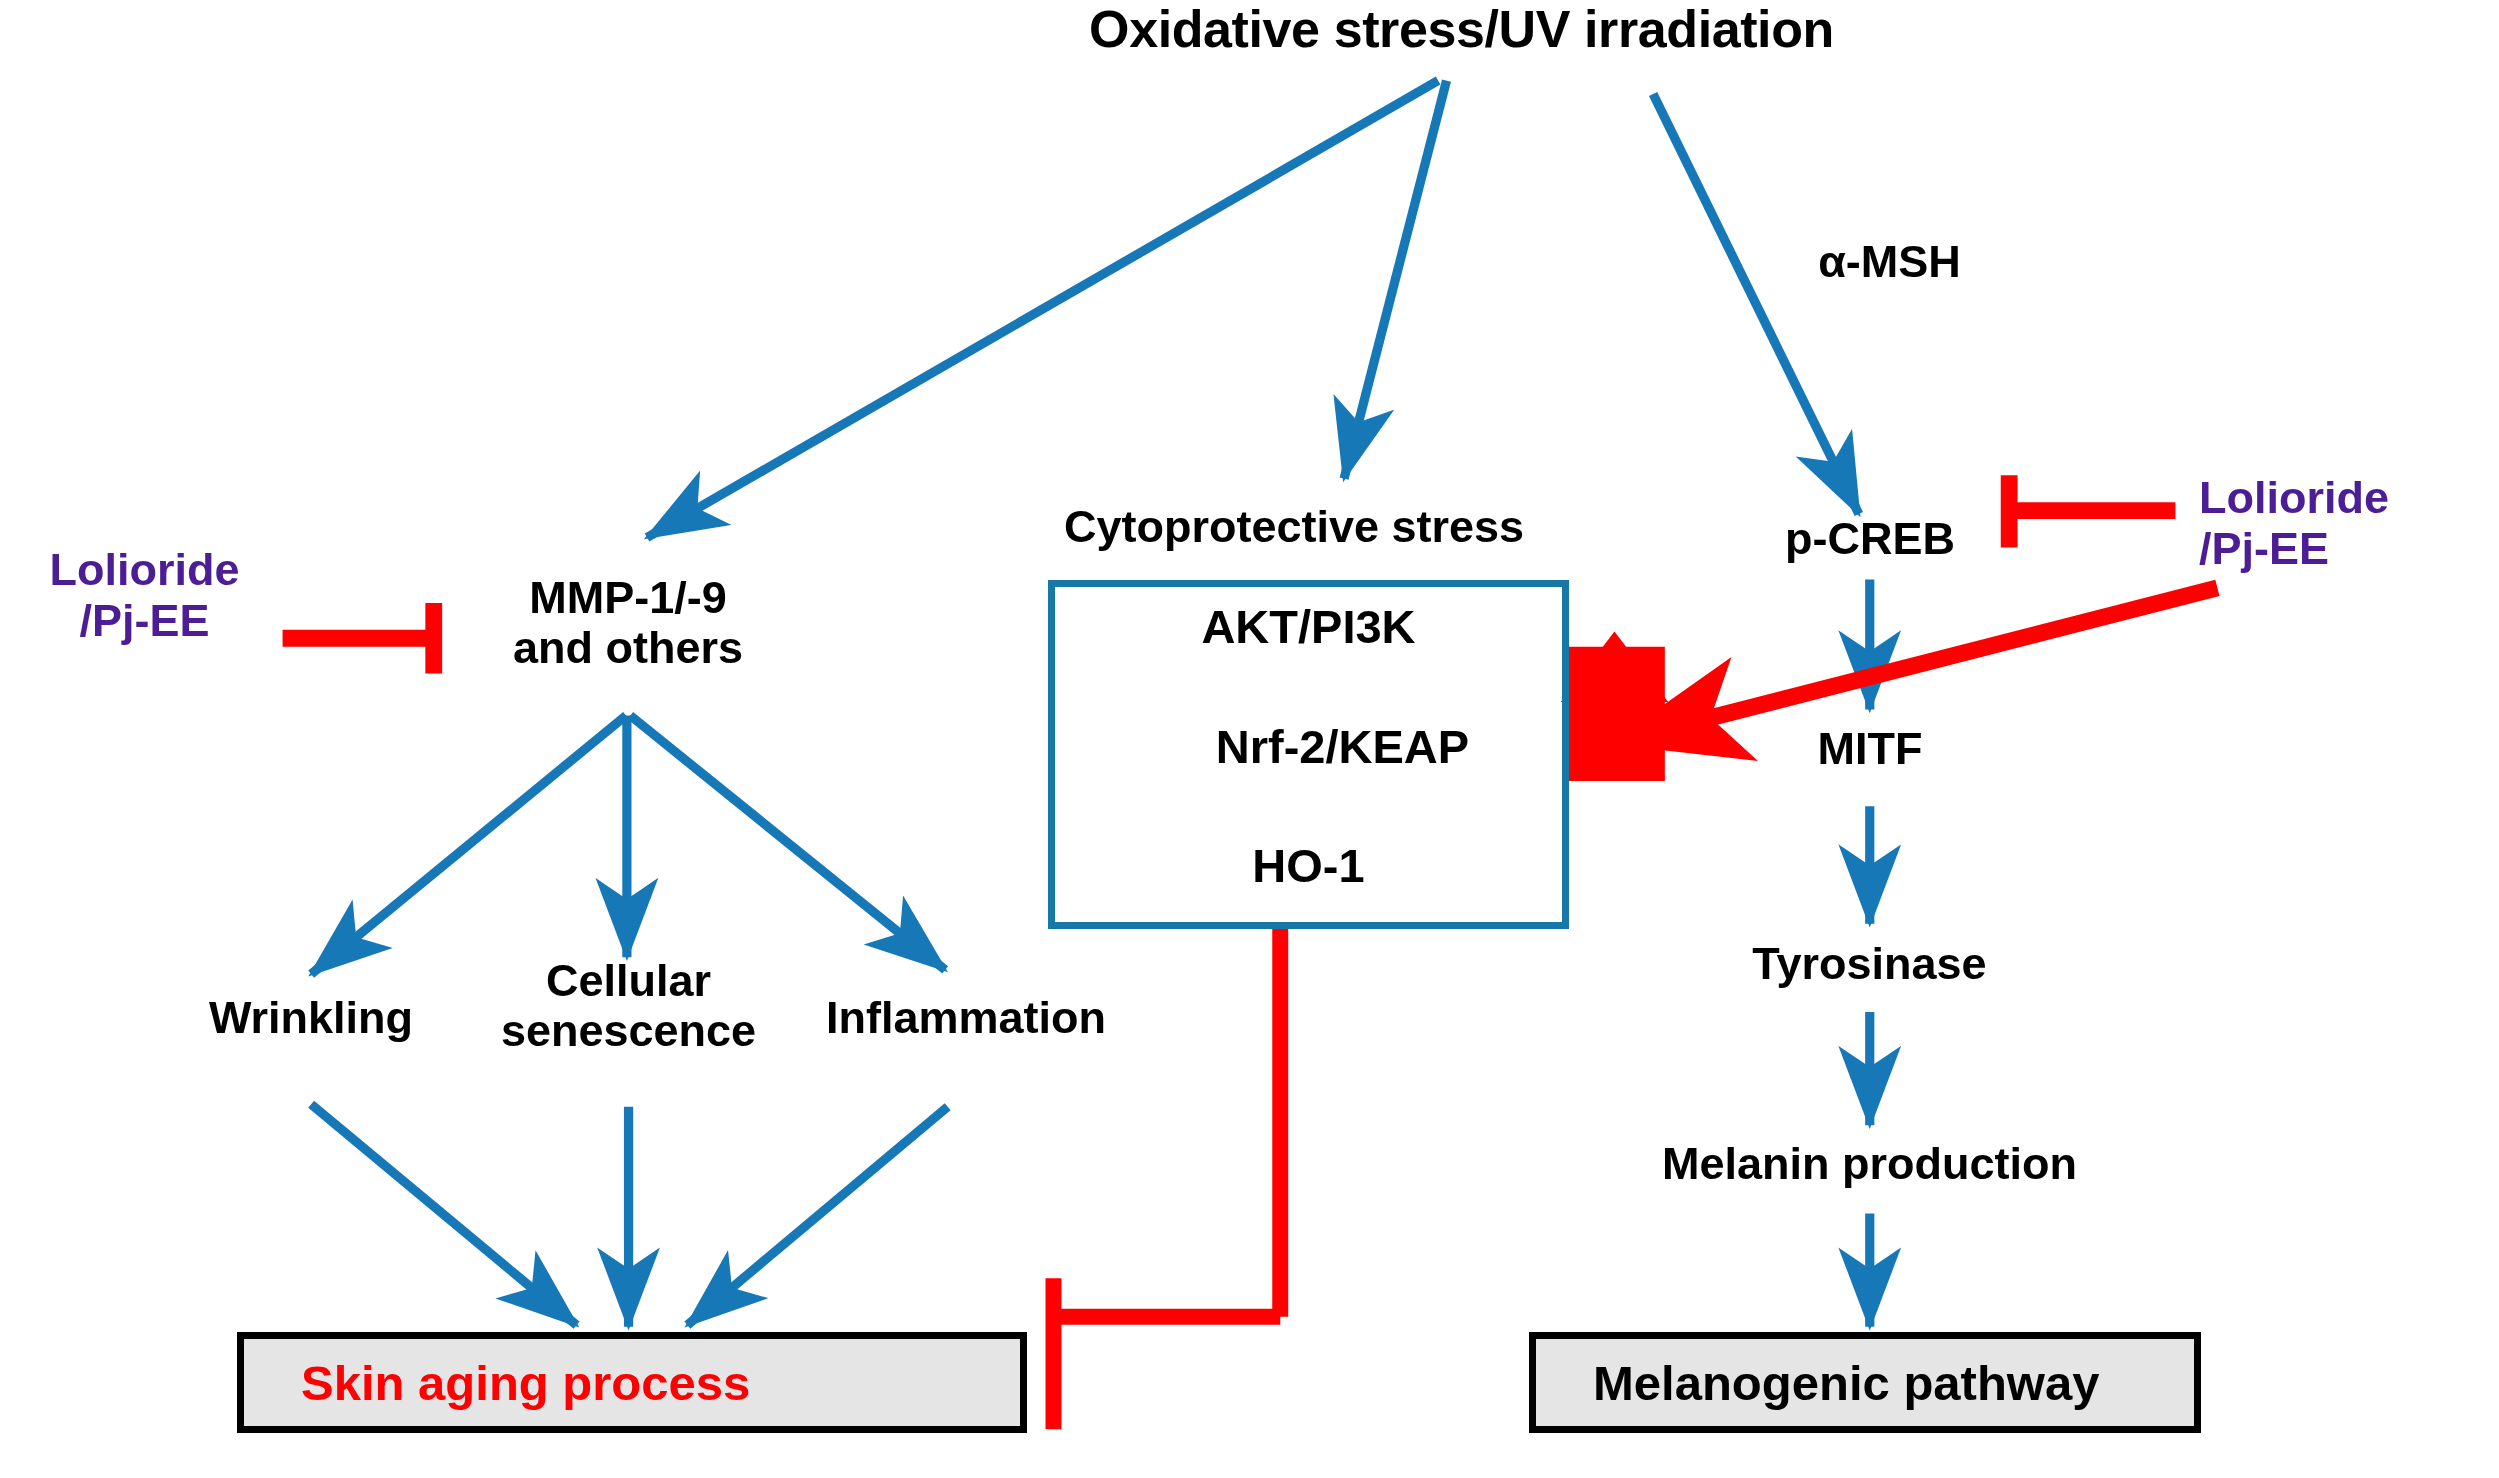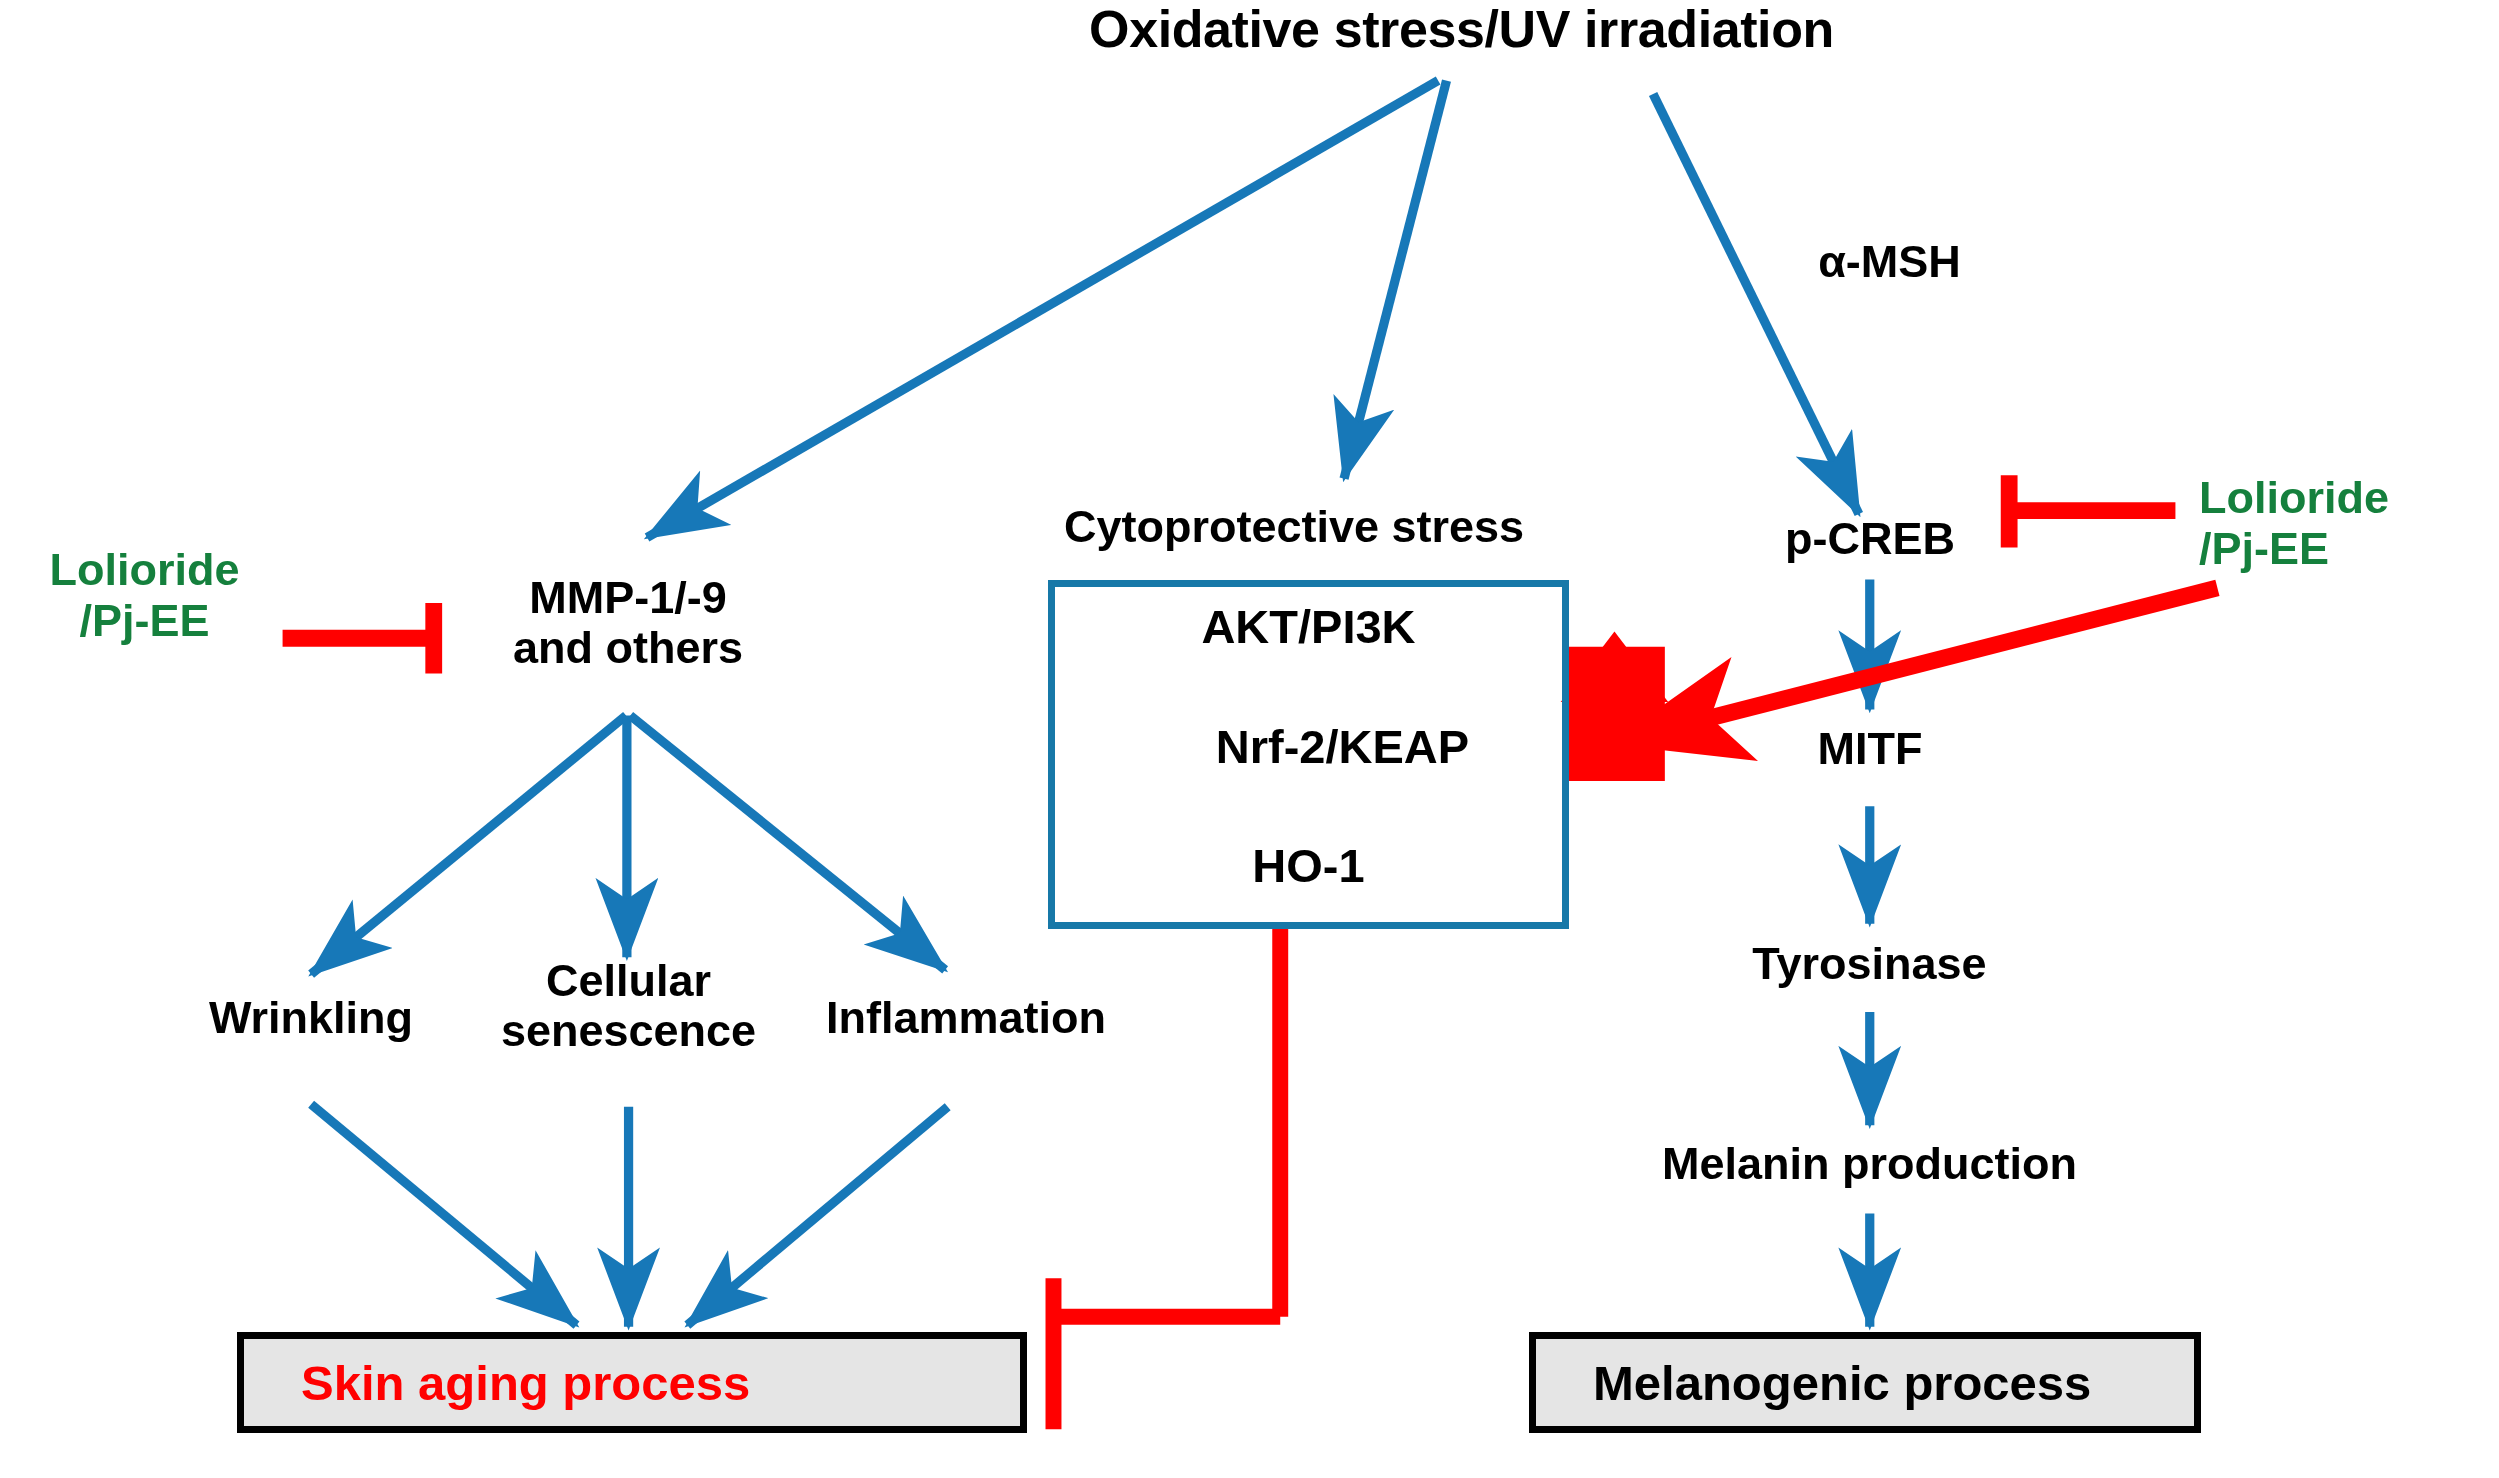--- a/index.html
+++ b/index.html
@@ -21,21 +21,21 @@
     white-space:pre-line;
     text-align:center;
   }
   .title{font-size:52px;letter-spacing:-0.4px;}
   .lbl{font-size:45px;}
   .inner{font-size:47px;}
   .drug{
     position:absolute;
     font-weight:bold;
     font-size:45px;
-    color:#15803d;
+    color:#4c1d95;
     line-height:1.14;
     white-space:pre-line;
   }
   .boxed{
     position:absolute;
     border:7.6px solid #000000;
     background:#e5e5e5;
     display:flex;
     align-items:center;
     justify-content:flex-start;
@@ -146,17 +146,17 @@
   <div class="node lbl" style="left:781px;top:993px;width:370px;">Inflammation</div>
 
   <div class="node lbl" style="left:459px;top:956px;width:339px;">Cellular
 senescence</div>
 
   <div class="boxed" style="left:237px;top:1332px;width:790px;height:101px;">
     <span class="red-text">Skin aging process</span>
   </div>
 
   <div class="boxed" style="left:1529px;top:1332px;width:672px;height:101px;">
-    <span>Melanogenic process</span>
+    <span>Melanogenic pathway</span>
   </div>
 
 </div>
 
 
 </body></html>

